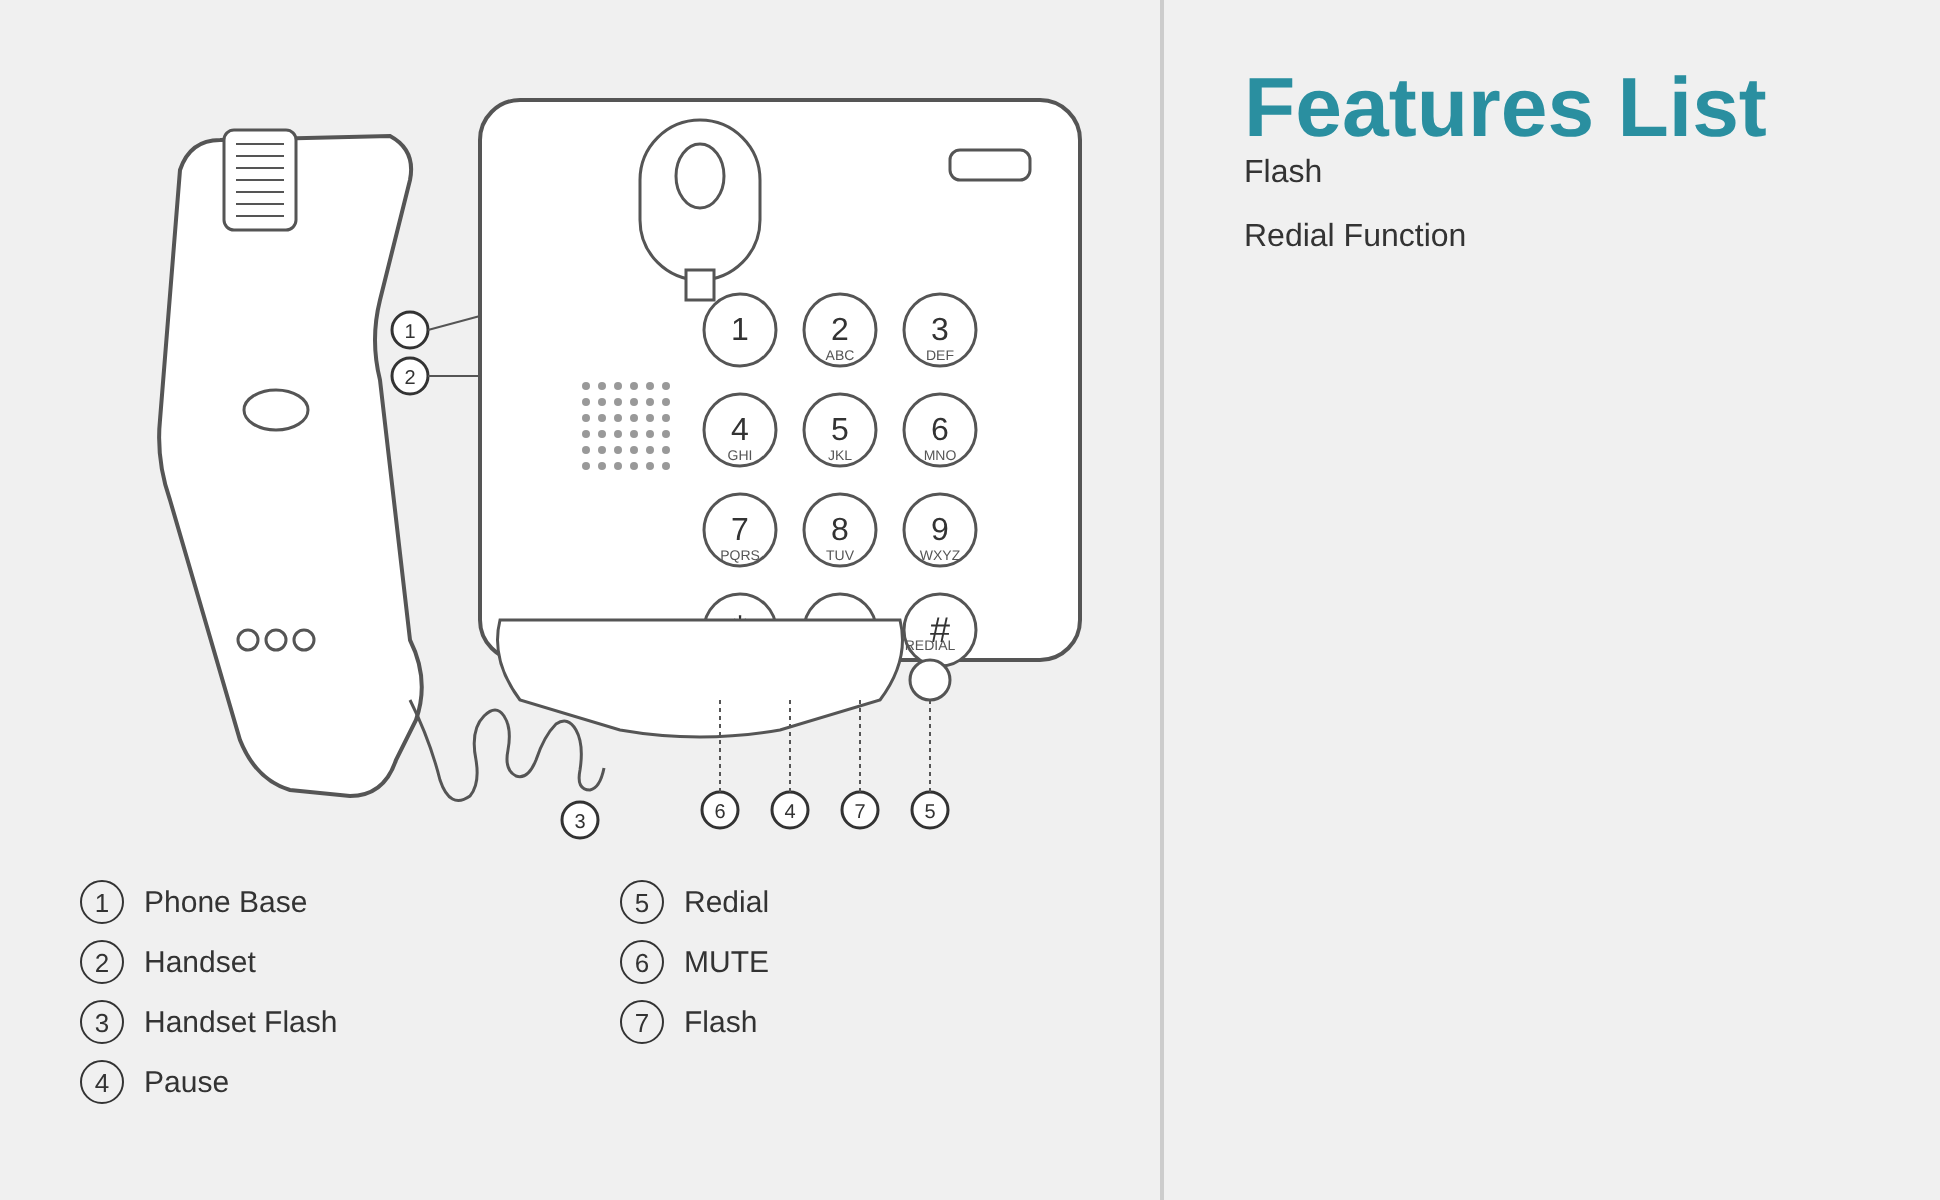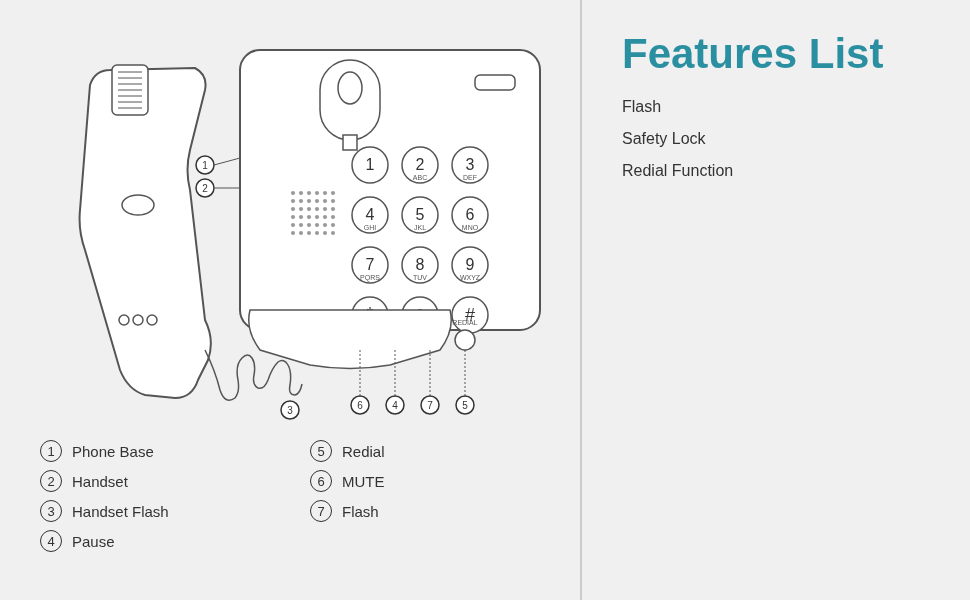--- a/index.html
+++ b/index.html
@@ -29,21 +29,20 @@
       border-left: 1px solid #ccc;
       display: flex;
       flex-direction: column;
       justify-content: flex-start;
     }
 
     .features-title {
       color: #2a8fa0;
       font-size: 42px;
       font-weight: bold;
-      margin-bottom: 20px;
     }
 
     .features-list {
       list-style: none;
       padding: 0;
     }
 
     .features-list li {
       font-size: 16px;
       color: #333;
@@ -296,16 +295,15 @@
     </div>
   </div>
 </div>
 
 <div style="width:1px; background:#ccc; height:600px; flex-shrink:0;"></div>
 
 <div class="right-panel">
   <h1 class="features-title">Features List</h1>
   <ul class="features-list">
     <li>Flash</li>
-    <li>Safety Lock</li>
     <li>Redial Function</li>
   </ul>
 </div>
 
 </body></html>

